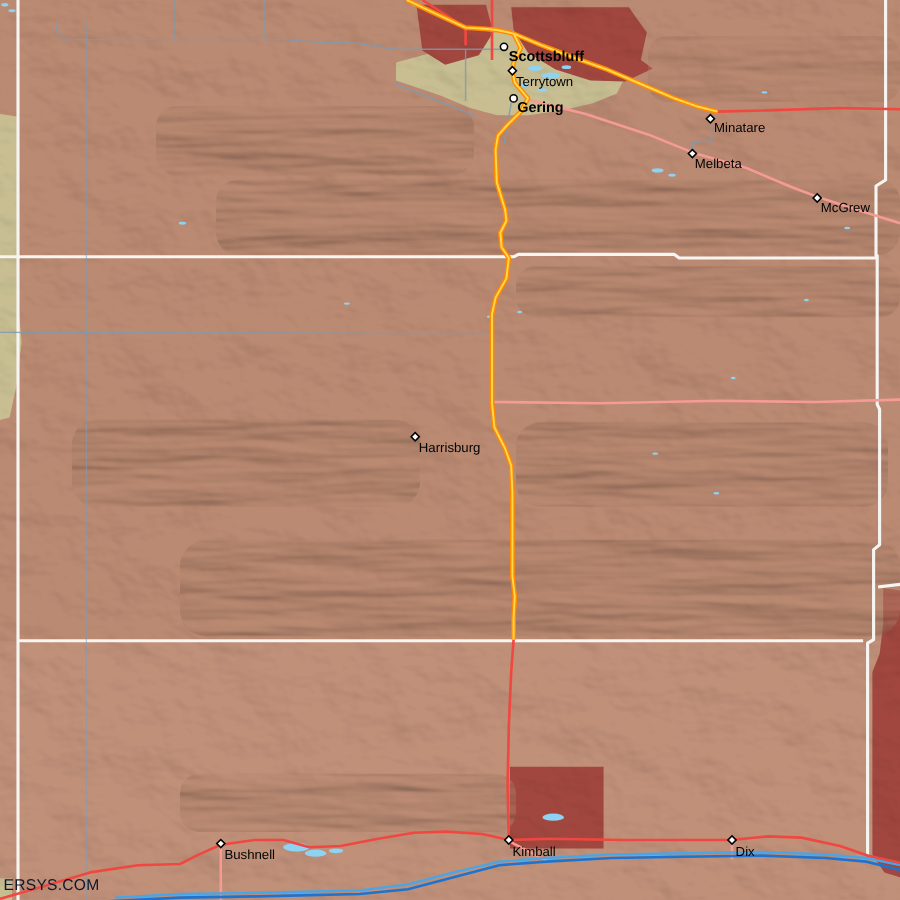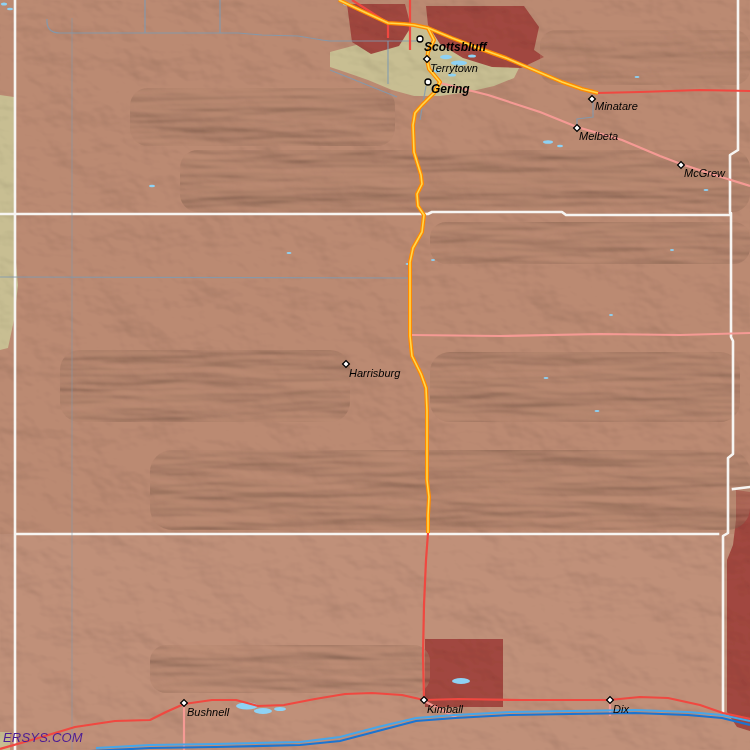--- a/index.html
+++ b/index.html
@@ -1,18 +1,18 @@
 <!DOCTYPE html>
 <html style="--terrain: #bb8a72; --terrain-south: #c09079; --valley-tan: #c8be92; --urban-red: #a1473f; --county-line: #f7f5f2; --road-minor: #7f9ab0; --road-pink: #f59a94; --road-red: #f04840; --road-orange: #ff8a00; --road-yellow: #ffd84d; --water-light: #8ed2f4; --interstate-light: #48a6e8; --interstate-dark: #1c74d0;"><head>
 <meta charset="utf-8">
 <style>
   html,body{margin:0;padding:0;}
   body{width:750px;height:750px;overflow:hidden;background:#bb8a72;
        font-family:"Liberation Sans",sans-serif;}
-  .map-wrap{position:relative;width:750px;height:750px;font-style:italic;}
+  .map-wrap{position:relative;width:750px;height:750px;}
   svg{display:block;}
 
   .base{fill:var(--terrain);}
   .base-south{fill:var(--terrain-south);}
   .tan{fill:var(--valley-tan);}
   .urban{fill:var(--urban-red);}
   .band{fill:var(--terrain);}
 
   .county{stroke:var(--county-line);stroke-width:2.6;fill:none;
           stroke-linecap:square;stroke-linejoin:round;}
@@ -25,21 +25,21 @@
   .i-light{stroke:var(--interstate-light);stroke-width:2;fill:none;}
   .i-dark{stroke:var(--interstate-dark);stroke-width:2.2;fill:none;}
   .lake{fill:var(--water-light);}
 
   .marker{fill:#fff;stroke:#000;stroke-width:1.3;}
   .town-label{font-family:"Liberation Sans",sans-serif;font-size:11px;fill:#000;}
   .town-label.bold{font-weight:bold;font-size:12px;}
 
   .attribution{position:absolute;left:3px;bottom:5px;
                font-family:"Liberation Sans",sans-serif;font-size:13px;
-               color:#4c1d95;letter-spacing:.2px;}
+               color:#0f172a;letter-spacing:.2px;}
 </style>
 </head>
 <body>
 
 <div class="map-wrap">
   <svg width="750" height="750" viewBox="0 0 750 750">
     <defs>
       <filter id="relief" x="0" y="0" width="750" height="750" filterUnits="userSpaceOnUse">
         <feTurbulence type="fractalNoise" baseFrequency="0.016 0.022" numOctaves="4" seed="11" result="n"></feTurbulence>
         <feDiffuseLighting in="n" surfaceScale="2.4" diffuseConstant="1.25" lighting-color="#ffffff" result="l">

